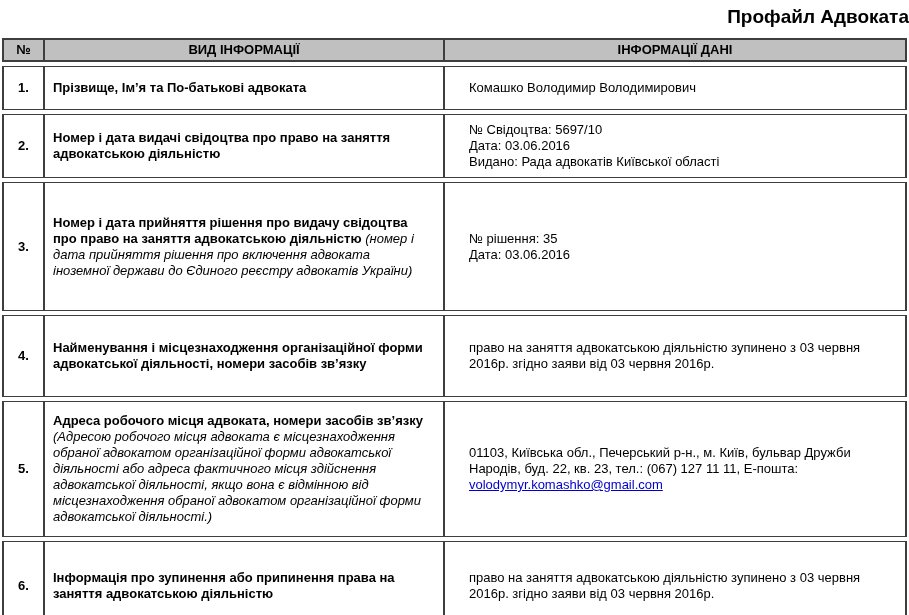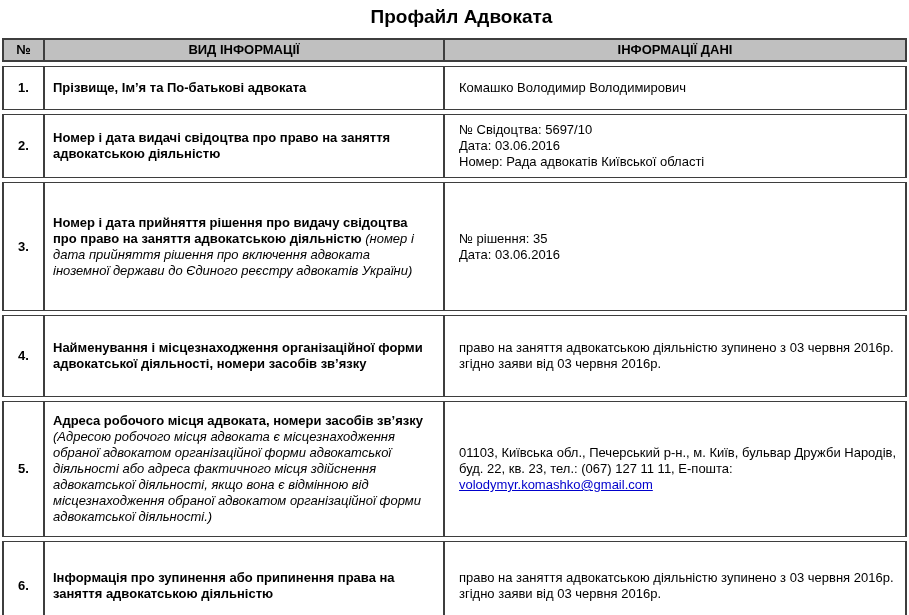--- a/index.html
+++ b/index.html
@@ -11,37 +11,37 @@
   *{box-sizing:border-box;}
   html,body{margin:0;padding:0;}
   body{
     width:909px;height:615px;overflow:hidden;background:#ffffff;
     font-family:"Liberation Sans","DejaVu Sans",sans-serif;
     color:var(--text);
   }
   .title{
     margin:5px 0 0 14px;
     font-size:19px;line-height:23px;font-weight:bold;
-    text-align:center;
+    text-align:right;
   }
   table.profile{
     table-layout:fixed;
     width:905px;
     margin:6px 0 0 2px;
     border-collapse:separate;
     border-spacing:0 4px;
     font-size:13px;line-height:16px;
   }
   col.c1{width:42px;}
   col.c2{width:400px;}
   col.c3{width:463px;}
   td{
     border:1px solid var(--border);
     vertical-align:middle;
-    padding:4px 8px 4px 14px;
+    padding:4px 8px 4px 24px;
     word-wrap:break-word;
   }
   td:first-child{border-left-width:2px;}
   td:last-child{border-right-width:2px;}
   tr.head td{
     border-top-width:2px;border-bottom-width:2px;
     background:var(--header-bg);
     font-weight:bold;text-align:center;
     height:22px;padding:2px 4px;
   }
@@ -90,21 +90,21 @@
     </tr>
 
     <tr class="r2">
       <td class="num">2.</td>
       <td class="info">
         <span class="b">Номер і дата видачі свідоцтва про право на заняття адвокатською діяльністю</span>
       </td>
       <td class="data">
         <div>№ Свідоцтва: 5697/10</div>
         <div>Дата: 03.06.2016</div>
-        <div>Номер: Рада адвокатів Київської області</div>
+        <div>Видано: Рада адвокатів Київської області</div>
       </td>
     </tr>
 
     <tr class="r3">
       <td class="num">3.</td>
       <td class="info">
         <span class="b">Номер і дата прийняття рішення про видачу свідоцтва про право на заняття адвокатською діяльністю</span><span class="i"> (номер і дата прийняття рішення про включення адвоката іноземної держави до Єдиного реєстру адвокатів України)</span>
       </td>
       <td class="data">
         <div>№ рішення: 35</div>

